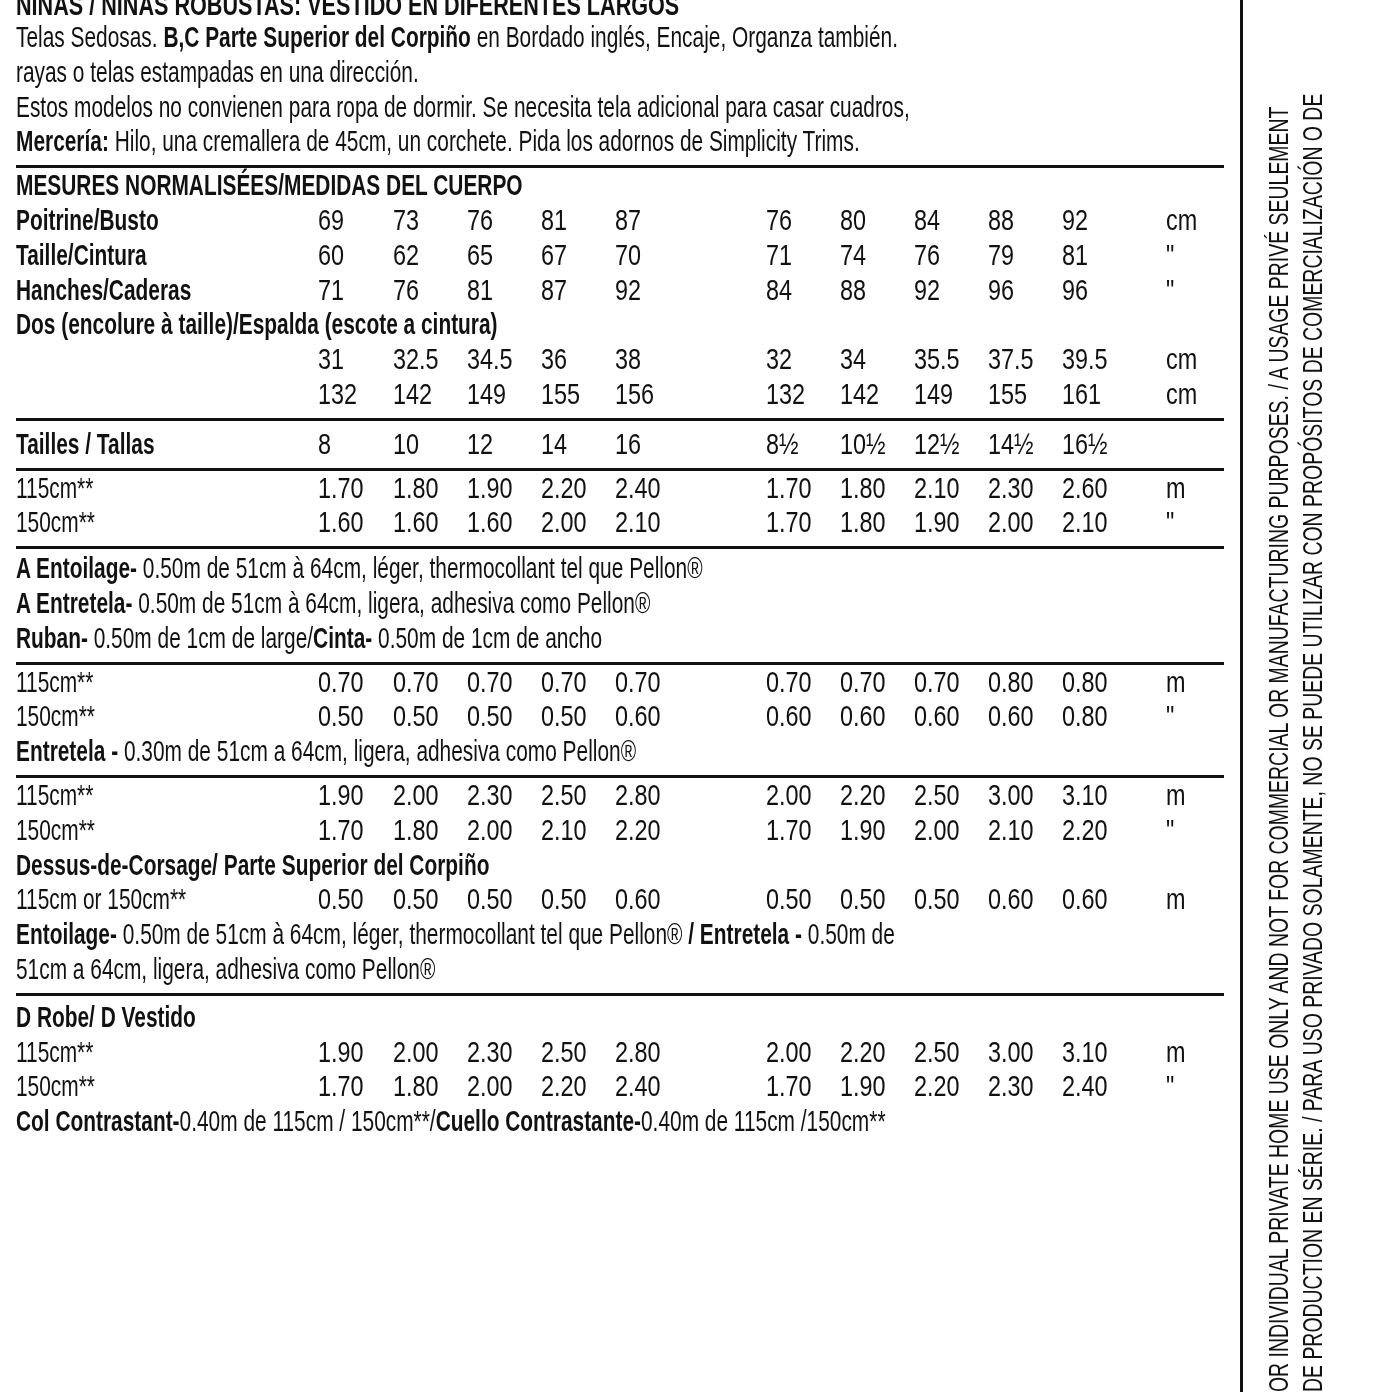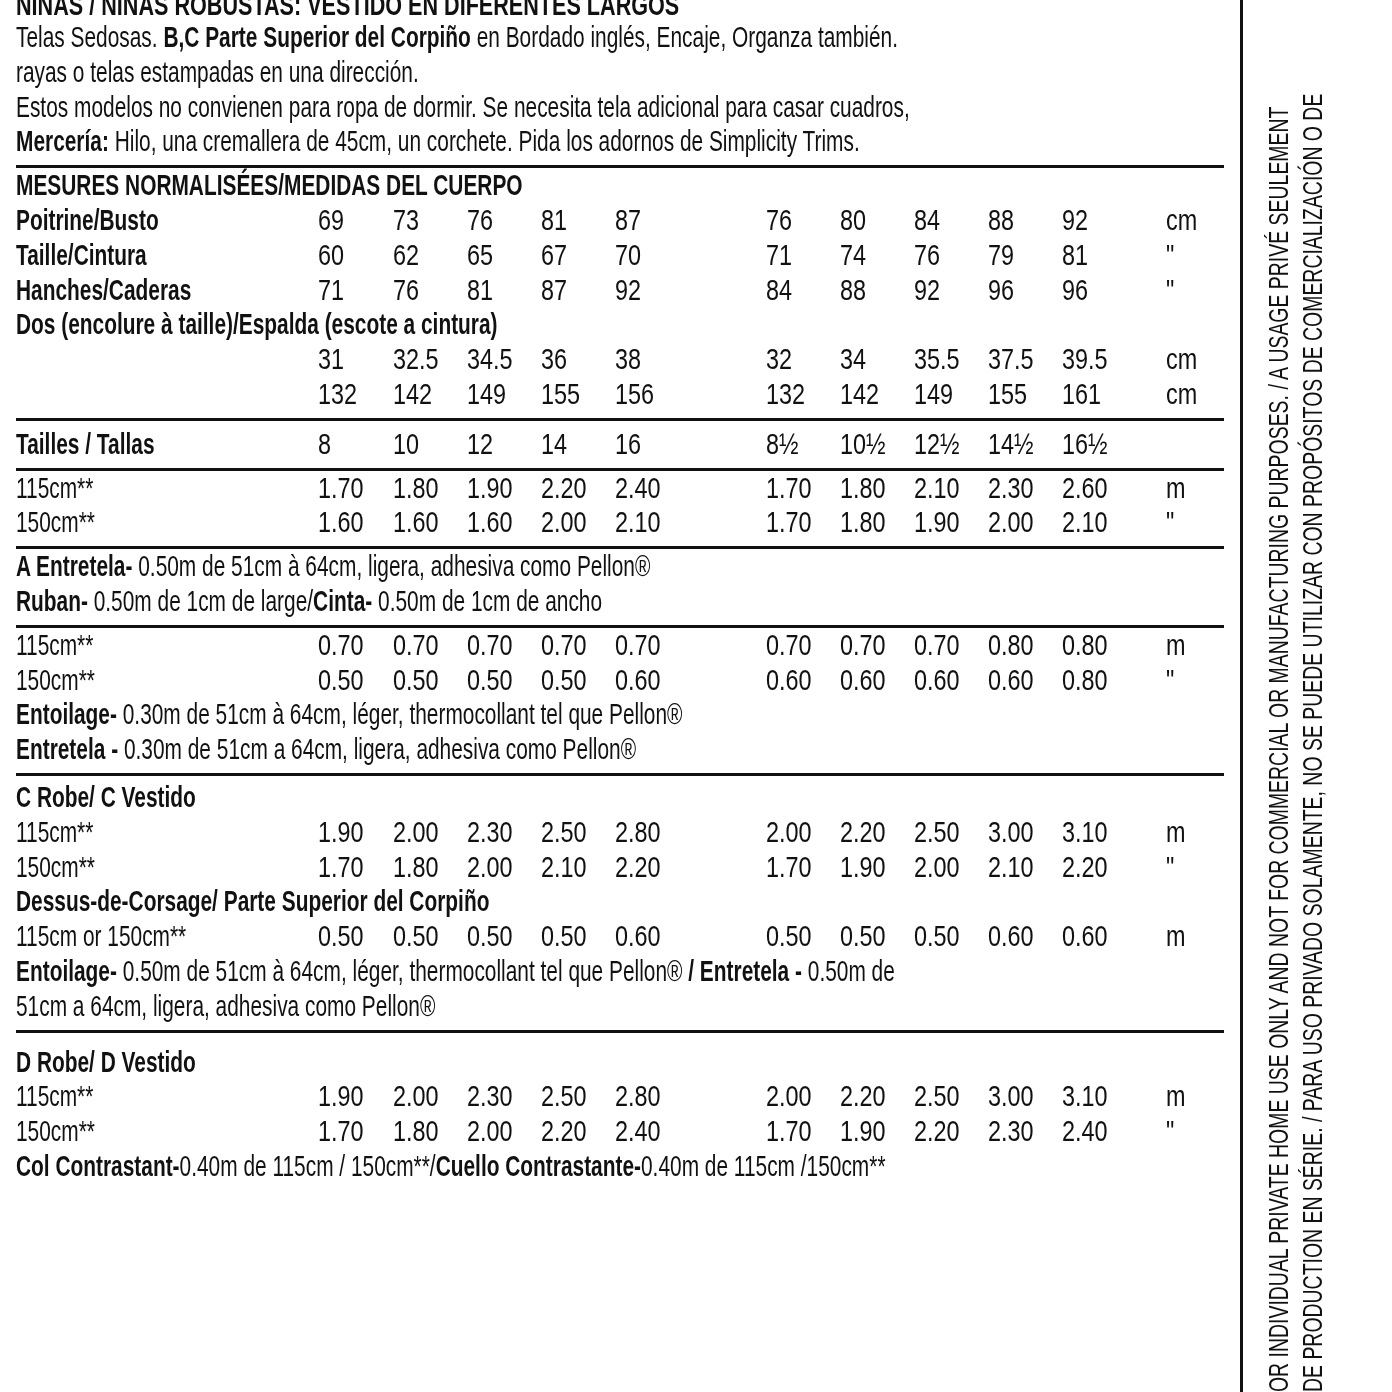--- a/index.html
+++ b/index.html
@@ -166,20 +166,23 @@
           <span class="num" style="left: 750px;">1.70</span>
           <span class="num" style="left: 824px;">1.80</span>
           <span class="num" style="left: 898px;">1.90</span>
           <span class="num" style="left: 972px;">2.00</span>
           <span class="num" style="left: 1046px;">2.10</span>
           <span class="num" style="left: 1150px;">"</span>
         </div>
       </div>
     <div class="rule" style="margin-top:6px;"></div>
 
+    <div class="line" style="margin-top:2px;">
+      <span class="cond"><span class="b">A Entoilage-</span><span> 0.50m de 51cm à 64cm, léger, thermocollant tel que Pellon®</span></span>
+    </div>
     <div class="line">
       <span class="cond"><span class="b">A Entretela-</span><span> 0.50m de 51cm à 64cm, ligera, adhesiva como Pellon®</span></span>
     </div>
     <div class="line">
       <span class="cond"><span class="b">Ruban-</span><span> 0.50m de 1cm de large/</span><span class="b">Cinta-</span><span> 0.50m de 1cm de ancho</span></span>
     </div>
     <div class="rule" style="margin-top:6px;"></div>
 
     <div id="b-rows">
         <div class="line">
@@ -205,30 +208,24 @@
           <span class="num" style="left: 599px;">0.60</span>
           <span class="num" style="left: 750px;">0.60</span>
           <span class="num" style="left: 824px;">0.60</span>
           <span class="num" style="left: 898px;">0.60</span>
           <span class="num" style="left: 972px;">0.60</span>
           <span class="num" style="left: 1046px;">0.80</span>
           <span class="num" style="left: 1150px;">"</span>
         </div>
       </div>
     <div class="line">
-      <span class="cond"><span class="b">Entoilage-</span><span> 0.30m de 51cm à 64cm, léger, thermocollant tel que Pellon®</span></span>
-    </div>
-    <div class="line">
       <span class="cond"><span class="b">Entretela -</span><span> 0.30m de 51cm a 64cm, ligera, adhesiva como Pellon®</span></span>
     </div>
     <div class="rule" style="margin-top:6px;"></div>
 
-    <div class="line" style="margin-top:4px;">
-      <span class="cond b">C Robe/ C Vestido</span>
-    </div>
     <div id="c-rows">
         <div class="line">
           <span class="lbl cond">115cm**</span>
           <span class="num" style="left: 302px;">1.90</span>
           <span class="num" style="left: 377px;">2.00</span>
           <span class="num" style="left: 451px;">2.30</span>
           <span class="num" style="left: 525px;">2.50</span>
           <span class="num" style="left: 599px;">2.80</span>
           <span class="num" style="left: 750px;">2.00</span>
           <span class="num" style="left: 824px;">2.20</span>
@@ -272,21 +269,21 @@
         </div>
       </div>
     <div class="line">
       <span class="cond"><span class="b">Entoilage-</span><span> 0.50m de 51cm à 64cm, léger, thermocollant tel que Pellon® </span><span class="b">/ Entretela -</span><span> 0.50m de</span></span>
     </div>
     <div class="line">
       <span class="cond">51cm a 64cm, ligera, adhesiva como Pellon®</span>
     </div>
     <div class="rule" style="margin-top:6px;"></div>
 
-    <div class="line" style="margin-top:12px;">
+    <div class="line" style="margin-top:4px;">
       <span class="cond b">D Robe/ D Vestido</span>
     </div>
     <div id="d-rows">
         <div class="line">
           <span class="lbl cond">115cm**</span>
           <span class="num" style="left: 302px;">1.90</span>
           <span class="num" style="left: 377px;">2.00</span>
           <span class="num" style="left: 451px;">2.30</span>
           <span class="num" style="left: 525px;">2.50</span>
           <span class="num" style="left: 599px;">2.80</span>

